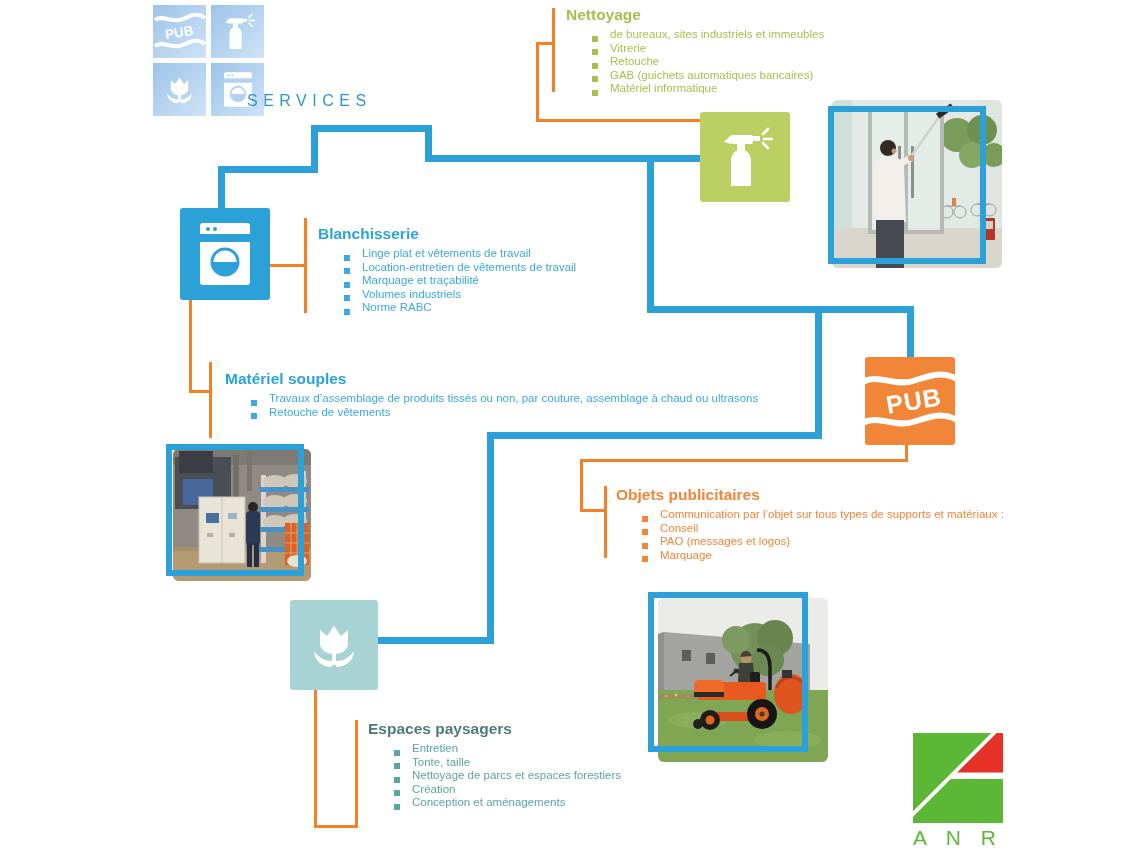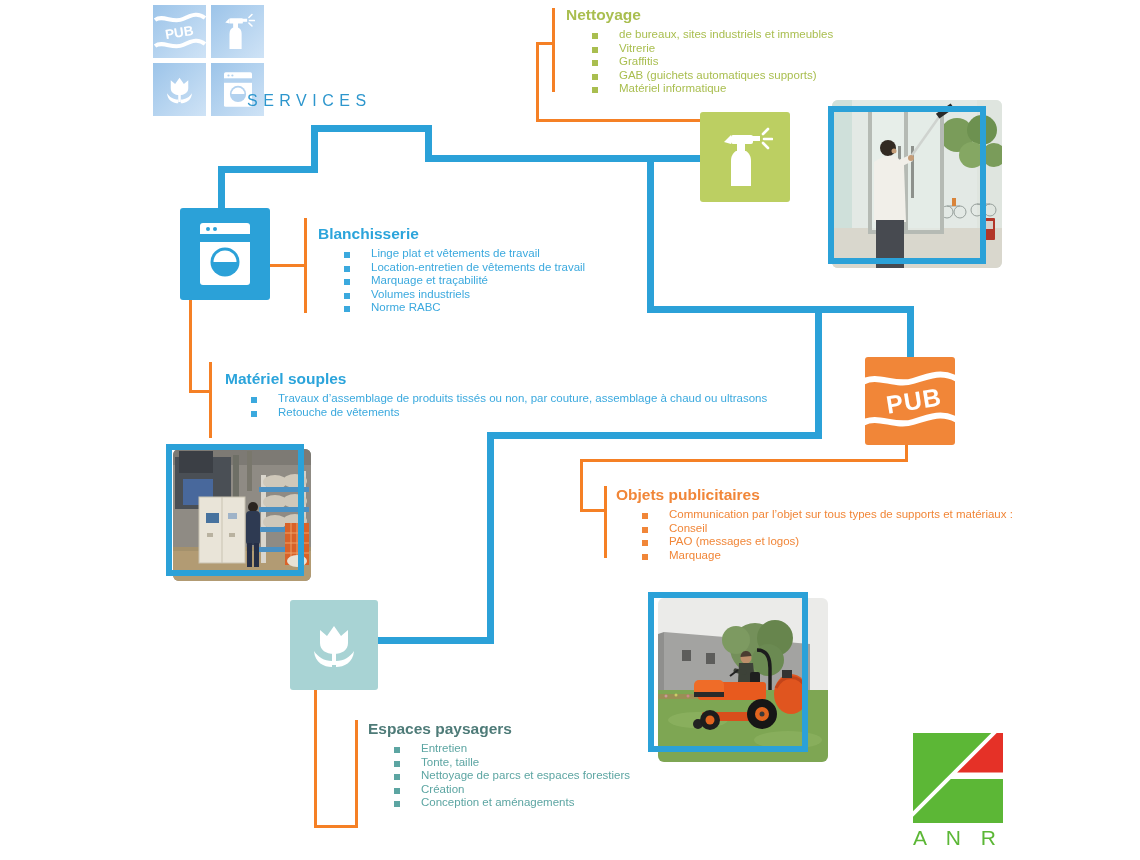--- a/index.html
+++ b/index.html
@@ -22,21 +22,21 @@
              display:grid;grid-template-columns:53px 53px;grid-template-rows:53px 53px;gap:5px;}
   .logo-cell{background:linear-gradient(135deg,var(--tile_grad_1,#9CC4E9),var(--tile_grad_2,#CFE3F6));
              display:flex;align-items:center;justify-content:center;}
 
   .services-title{position:absolute;left:247px;top:92px;z-index:3;font-size:16px;
                   letter-spacing:5.5px;color:var(--services_blue,#2D96CD);}
 
   
   .section{position:absolute;z-index:4;}
   .sec-title{font-size:15.5px;font-weight:bold;margin-bottom:4px;}
-  .item{display:flex;align-items:center;font-size:11.5px;line-height:13.5px;white-space:nowrap;gap:9px;}
+  .item{display:flex;align-items:flex-end;font-size:11.5px;line-height:13.5px;white-space:nowrap;}
   .bullet{flex:none;width:6px;height:6px;margin:3px 12px 0 26px;background:currentColor;}
 
   .sec-nettoyage{left:566px;top:6px;width:420px;}
   .sec-nettoyage .sec-title{color:var(--olive_text,#A9BE4F);}
   .sec-nettoyage .item{color:var(--olive_text,#A9BE4F);}
 
   .sec-blanchisserie{left:318px;top:225px;width:420px;}
   .sec-blanchisserie .sec-title{color:var(--blue_title,#2BA4DB);}
   .sec-blanchisserie .item{color:var(--blue_text,#3BA9DE);}
 
@@ -343,26 +343,26 @@
           <span class="item-text">de bureaux, sites industriels et immeubles</span>
         </div>
 
         <div class="item">
           <span class="bullet"></span>
           <span class="item-text">Vitrerie</span>
         </div>
 
         <div class="item">
           <span class="bullet"></span>
-          <span class="item-text">Graffitis</span>
-        </div>
-
-        <div class="item">
-          <span class="bullet"></span>
-          <span class="item-text">GAB (guichets automatiques supports)</span>
+          <span class="item-text">Retouche</span>
+        </div>
+
+        <div class="item">
+          <span class="bullet"></span>
+          <span class="item-text">GAB (guichets automatiques bancaires)</span>
         </div>
 
         <div class="item">
           <span class="bullet"></span>
           <span class="item-text">Matériel informatique</span>
         </div>
       </div>
   </div>
 
   <div class="section sec-blanchisserie">

